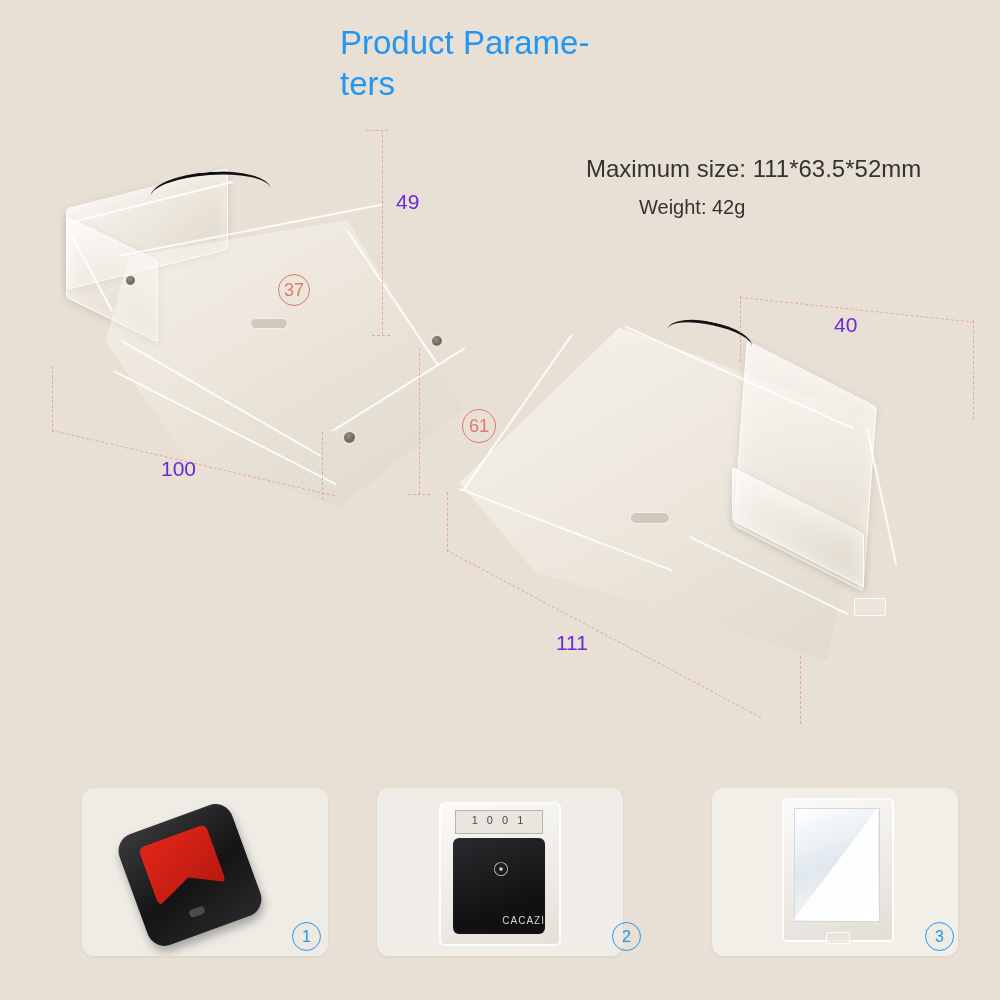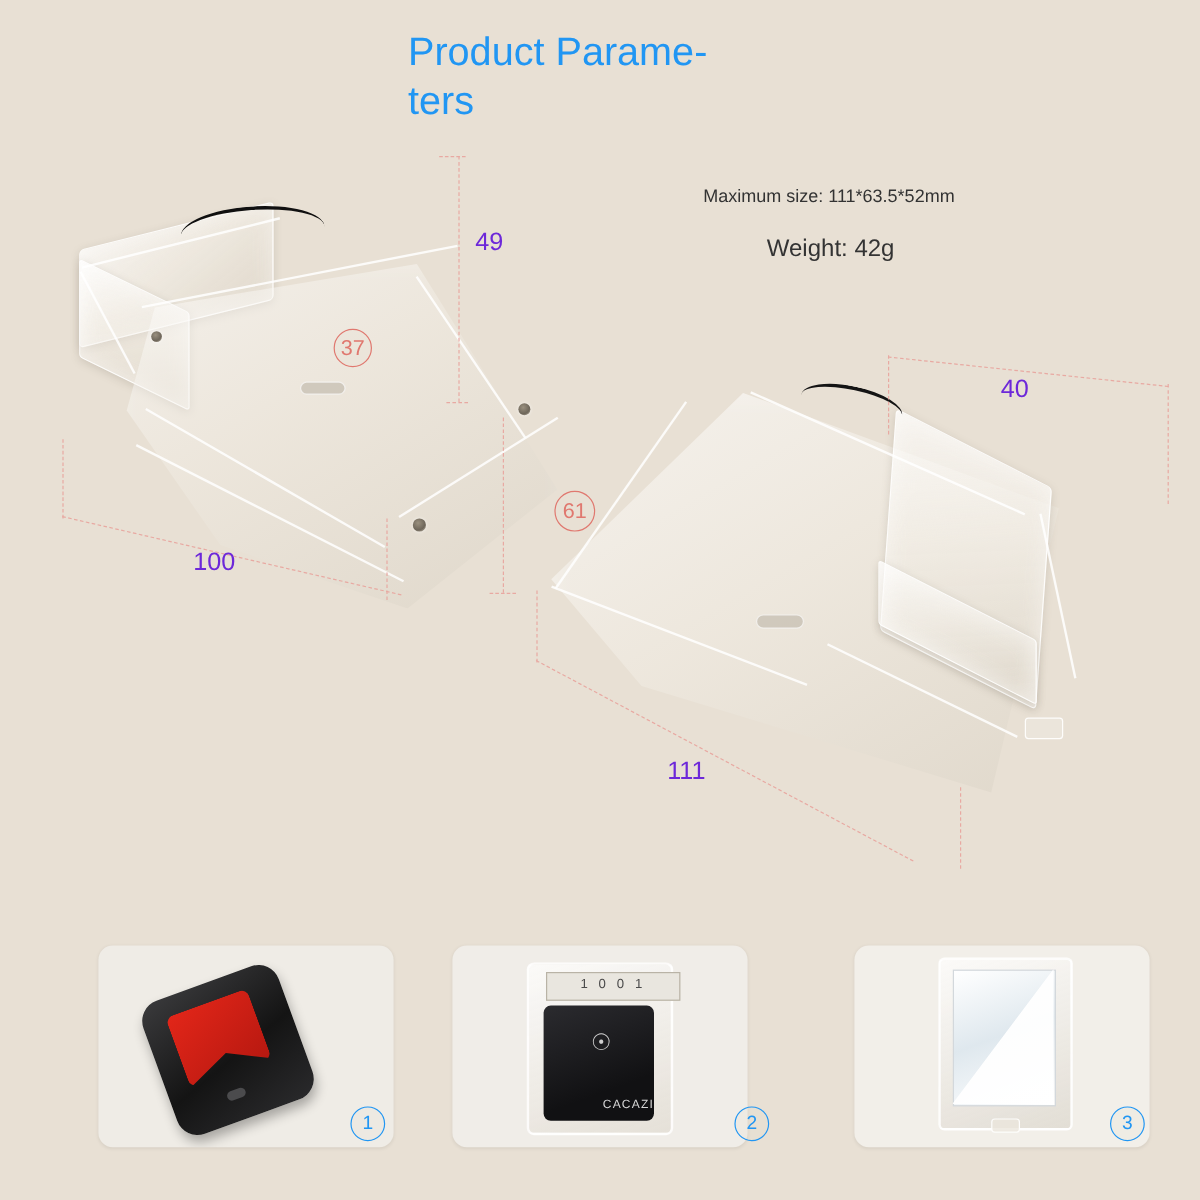--- a/index.html
+++ b/index.html
@@ -32,21 +32,21 @@
     line-height: 1.25;
     font-weight: 400;
     letter-spacing: 0px;
   }
 
   
   .spec-max {
     position: absolute;
     left: 586px;
     top: 155px;
-    font-size: 15px;
+    font-size: 24px;
     color: #333333;
     white-space: nowrap;
   }
   .spec-weight {
     position: absolute;
     left: 639px;
     top: 196px;
     font-size: 20px;
     color: #333333;
     white-space: nowrap;
@@ -232,21 +232,20 @@
     width: 92px; height: 96px;
     background: linear-gradient(160deg,#2b2b2f 0%, #111113 70%);
     border-radius: 6px;
   }
   .belltop {
     position: absolute;
     left: 14px; top: 6px;
     width: 86px; height: 22px;
     background: #e9e6df;
     border: 1px solid #b9b3a6;
-    padding-left: 24px;
   }
   .bell-glyph {
     position: absolute;
     left: 38px; top: 22px;
     width: 20px; height: 20px;
     color: #cfcfcf;
     font-size: 19px;
     line-height: 20px;
     text-align: center;
   }

